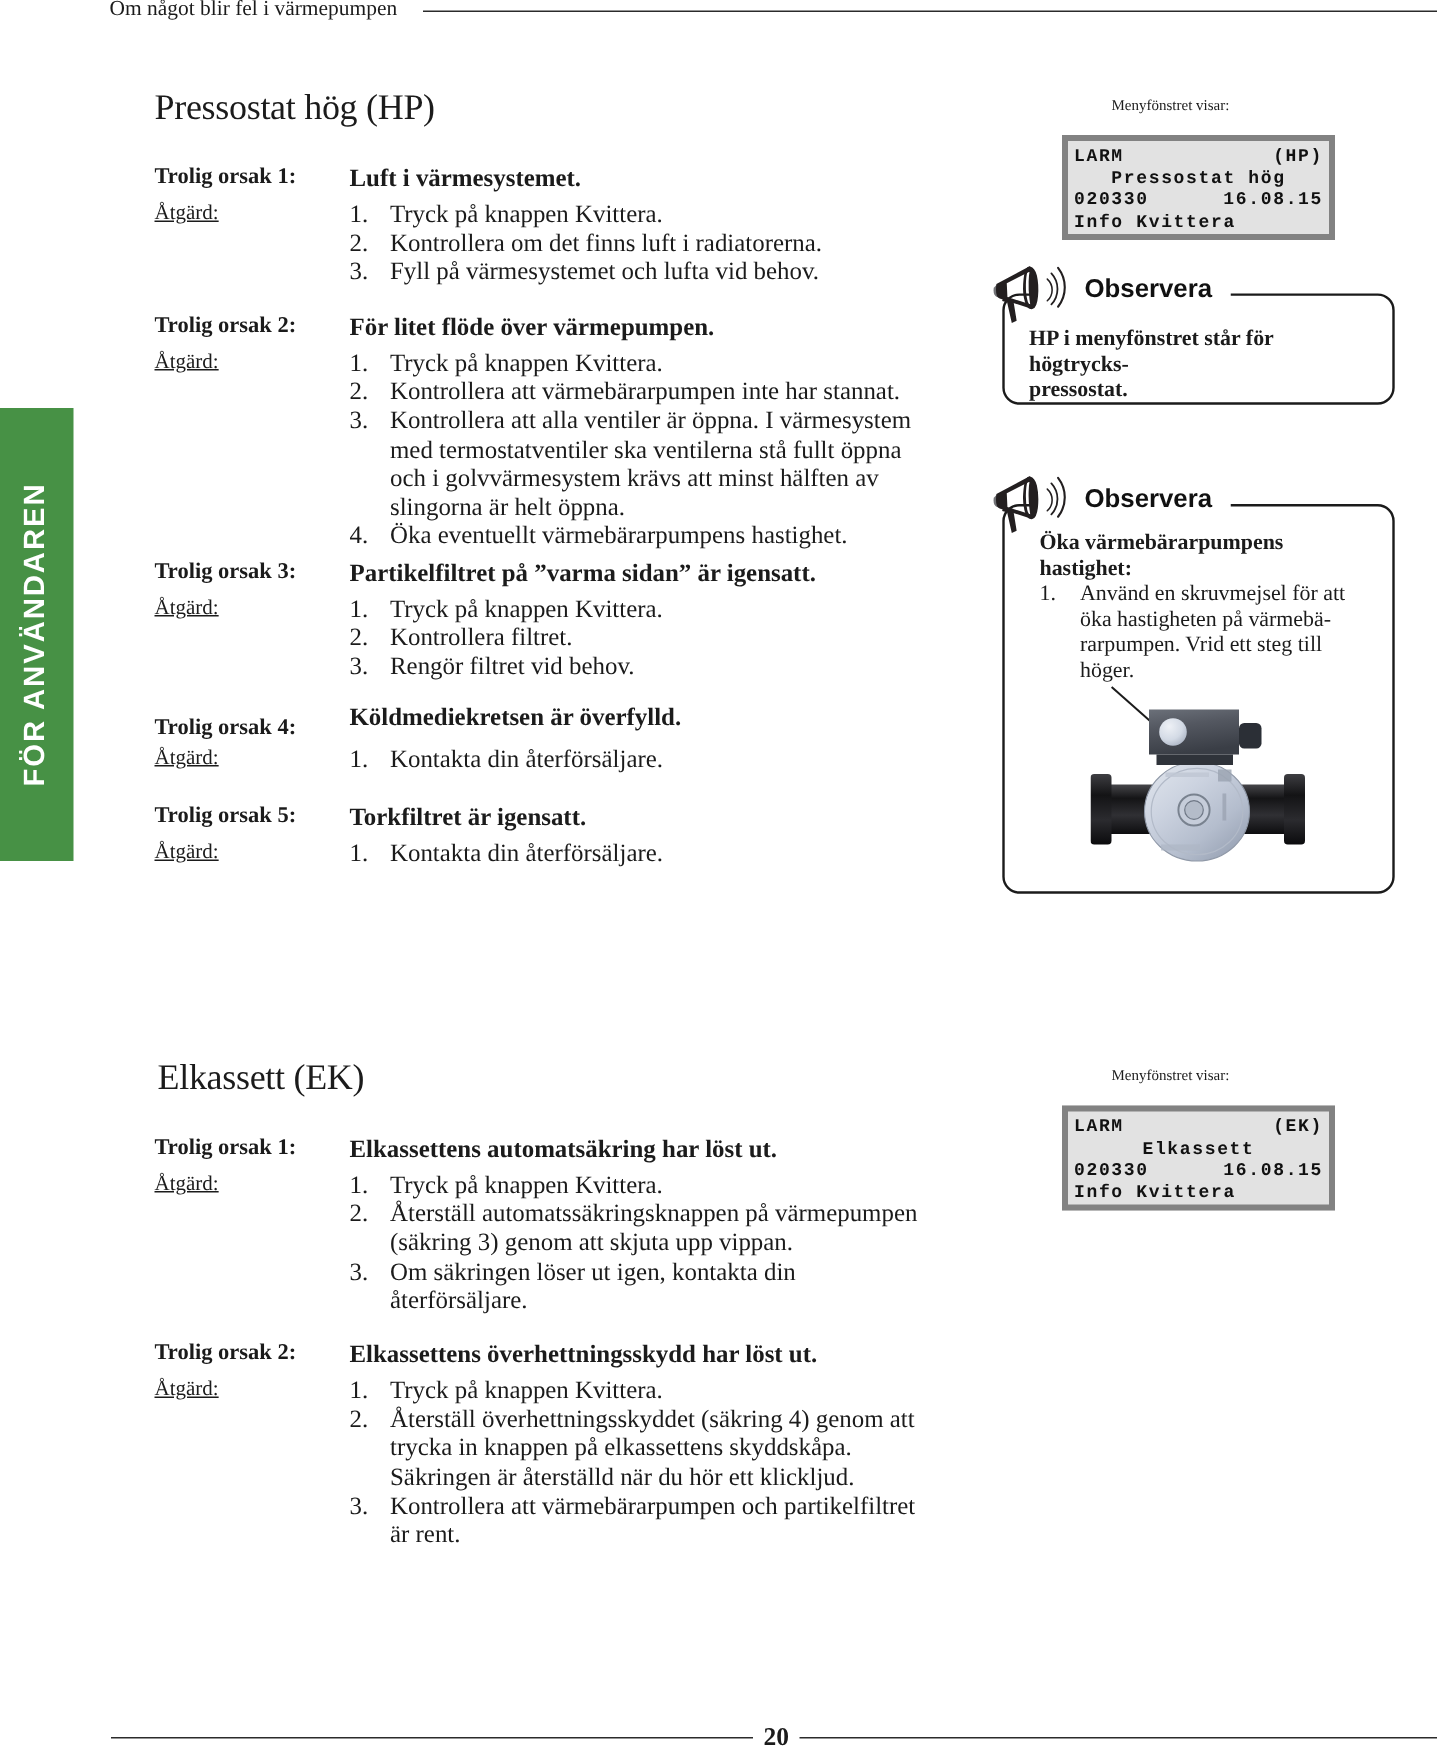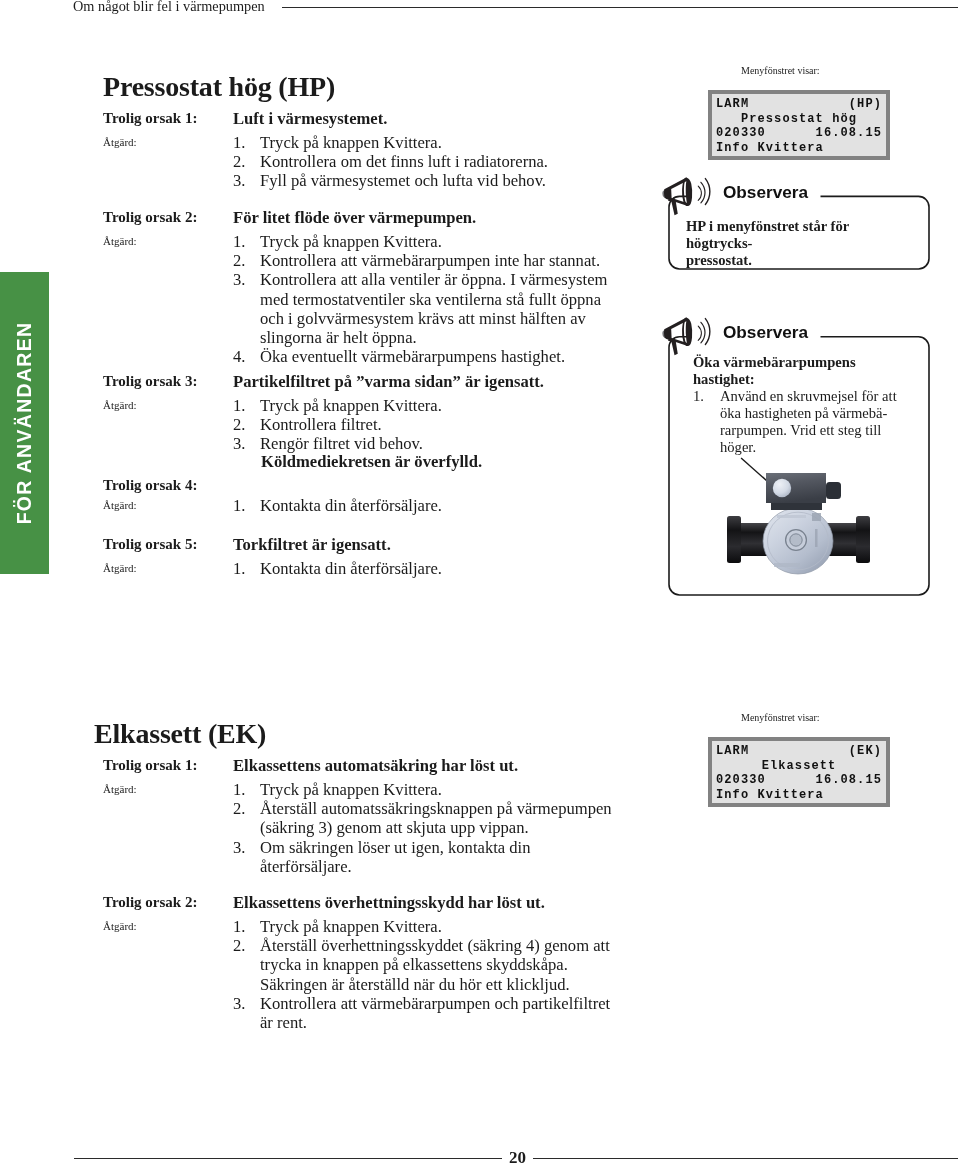--- a/index.html
+++ b/index.html
@@ -16,25 +16,25 @@
   .ftr-rule-r{position:absolute;left:533px;top:1158px;width:425px;height:1px;background:#2b2b2b;}
   .ftr-num{position:absolute;left:505px;top:1150px;width:25px;text-align:center;font-size:17px;line-height:16px;font-weight:700;}
 
   
   .sidetab{position:absolute;left:-2px;top:272px;width:51px;height:302px;background:#479145;}
   .sidetab span{position:absolute;left:50%;top:50%;transform:translate(-50%,-50%) rotate(-90deg);
      font-family:"Liberation Sans",sans-serif;font-weight:700;font-size:19.5px;letter-spacing:1.3px;
      color:#ffffff;white-space:nowrap;}
 
   
-  .sec-heading{position:absolute;font-family:"Liberation Serif",serif;font-weight:700;font-size:28px;line-height:30px;white-space:nowrap;letter-spacing:-0.2px;margin-top:15px;}
+  .sec-heading{position:absolute;font-family:"Liberation Serif",serif;font-weight:400;font-size:24px;line-height:30px;white-space:nowrap;letter-spacing:-0.2px;}
 
   
   .cause-label{position:absolute;font-weight:700;font-size:15px;line-height:19.2px;white-space:nowrap;}
-  .action-label{position:absolute;font-size:11px;line-height:19.2px;white-space:nowrap;}
+  .action-label{position:absolute;font-size:14px;line-height:19.2px;white-space:nowrap;text-decoration:underline;}
   .cause-text{position:absolute;font-weight:700;font-size:16.6px;line-height:19.2px;}
   .steps{position:absolute;font-size:16.6px;line-height:19.2px;}
   .steps .step{position:relative;padding-left:27px;}
   .steps .step .n{position:absolute;left:0;top:0;}
 
   
   .disp-cap{position:absolute;font-size:10px;line-height:19.6px;white-space:nowrap;}
   .lcd{position:absolute;background:#e2e2e2;border:4px solid #828282;box-sizing:border-box;}
   .lcd .row{position:absolute;left:4px;right:4px;font-family:"Liberation Mono",monospace;font-weight:700;
      font-size:12.0px;line-height:14.7px;letter-spacing:1.1px;white-space:nowrap;color:#111;}
@@ -92,33 +92,33 @@
   <div class="action-label" style="left:103px;top:396px;">Åtgärd:</div>
   <div class="cause-text" style="left:233px;top:372px;width:380px;">Partikelfiltret på ”varma sidan” är igensatt.</div>
   <div class="steps" style="left:233px;top:396px;width:380px;">
     <div class="step"><span class="n">1.</span><span>Tryck på knappen Kvittera.</span></div>
     <div class="step"><span class="n">2.</span><span>Kontrollera filtret.</span></div>
     <div class="step"><span class="n">3.</span><span>Rengör filtret vid behov.</span></div>
   </div>
 
   <div class="cause-label" style="left:103px;top:476px;">Trolig orsak 4:</div>
   <div class="action-label" style="left:103px;top:496px;">Åtgärd:</div>
-  <div class="cause-text" style="left:233px;top:452px;width:380px;margin-left:28px;">Köldmediekretsen är överfylld.</div>
+  <div class="cause-text" style="left:233px;top:468px;width:380px;">Köldmediekretsen är överfylld.</div>
   <div class="steps" style="left:233px;top:496px;width:380px;">
     <div class="step"><span class="n">1.</span><span>Kontakta din återförsäljare.</span></div>
   </div>
 
   <div class="cause-label" style="left:103px;top:535px;">Trolig orsak 5:</div>
   <div class="action-label" style="left:103px;top:559px;">Åtgärd:</div>
   <div class="cause-text" style="left:233px;top:535px;width:380px;">Torkfiltret är igensatt.</div>
   <div class="steps" style="left:233px;top:559px;width:380px;">
     <div class="step"><span class="n">1.</span><span>Kontakta din återförsäljare.</span></div>
   </div>
 
-  <div class="sec-heading" style="left:94px;top:704px;">Elkassett (EK)</div>
+  <div class="sec-heading" style="left:105px;top:704px;">Elkassett (EK)</div>
 
   <div class="cause-label" style="left:103px;top:756px;">Trolig orsak 1:</div>
   <div class="action-label" style="left:103px;top:780px;">Åtgärd:</div>
   <div class="cause-text" style="left:233px;top:756px;width:380px;">Elkassettens automatsäkring har löst ut.</div>
   <div class="steps" style="left:233px;top:780px;width:380px;">
     <div class="step"><span class="n">1.</span><span>Tryck på knappen Kvittera.</span></div>
     <div class="step"><span class="n">2.</span><span>Återställ automatssäkringsknappen på värmepumpen (säkring 3) genom att skjuta upp vippan.</span></div>
     <div class="step"><span class="n">3.</span><span>Om säkringen löser ut igen, kontakta din återförsäljare.</span></div>
   </div>
 

